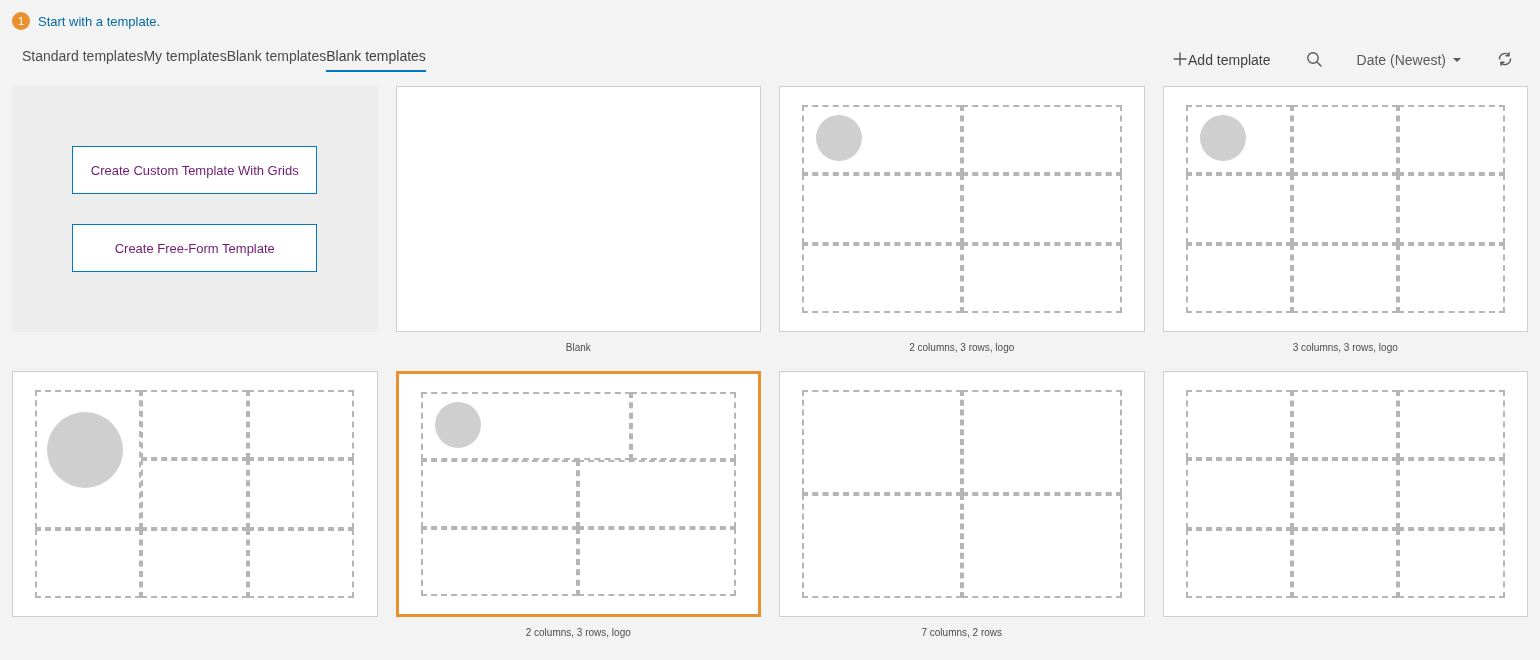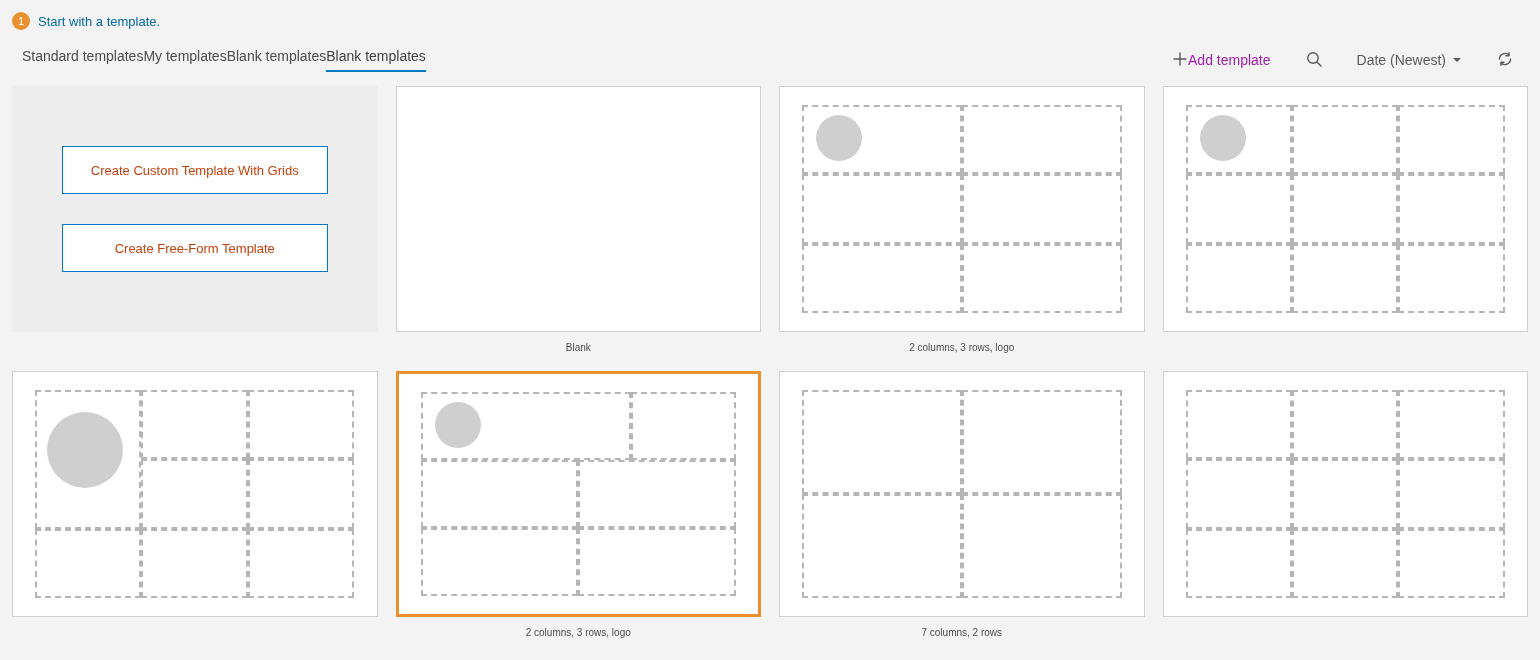--- a/index.html
+++ b/index.html
@@ -28,21 +28,21 @@
     padding: 10px 10px 10px 10px;
   }
   .tabs { display: flex; }
   .tab {
     font-size: 14px; color: #4c4c4c; cursor: pointer;
     padding-bottom: 6px; border-bottom: 2px solid transparent;
   }
   .tab.active { color: #404040; border-bottom-color: #0079c1; }
   .tab-spacer { flex: 1; }
   .tab-actions { display: flex; align-items: center; gap: 34px; padding-right: 4px; }
-  .add-template { display: flex; align-items: center; cursor: pointer; color: #a21caf; font-size: 14px; }
+  .add-template { display: flex; align-items: center; cursor: pointer; color: #404040; font-size: 14px; }
   .icon-btn { cursor: pointer; color: #595959; display: flex; align-items: center; }
   .sort-dd { display: flex; align-items: center; gap: 6px; cursor: pointer; color: #595959; font-size: 14px; }
 
   .grid {
     display: grid;
     grid-template-columns: repeat(4, 1fr);
     gap: 18px;
     padding: 4px 0 0 0;
   }
   .card-wrap { display: flex; flex-direction: column; }
@@ -62,24 +62,24 @@
 
   
   .custom-card {
     background: #ededed;
     border: none;
     flex-direction: column;
     align-items: center; justify-content: center;
     gap: 30px;
   }
   .outline-btn {
-    width: 266px; height: 48px;
+    width: 245px; height: 48px;
     background: #fff;
     border: 1px solid #0079c1;
-    color: #c2410c;
+    color: #701a75;
     font-size: 13px;
     display: flex; align-items: center; justify-content: center;
     cursor: pointer;
   }
 
   
   .blank-inner { width: 100%; height: 100%; }
 
   
   .thumb {
@@ -192,20 +192,21 @@
           <div class="cell" style="left:66.66%;top:0%;width:33.34%;height:33.33%;"></div>
           <div class="cell" style="left:0%;top:33.33%;width:33.33%;height:33.33%;"></div>
           <div class="cell" style="left:33.33%;top:33.33%;width:33.33%;height:33.33%;"></div>
           <div class="cell" style="left:66.66%;top:33.33%;width:33.34%;height:33.33%;"></div>
           <div class="cell" style="left:0%;top:66.66%;width:33.33%;height:33.34%;"></div>
           <div class="cell" style="left:33.33%;top:66.66%;width:33.33%;height:33.34%;"></div>
           <div class="cell" style="left:66.66%;top:66.66%;width:33.34%;height:33.34%;"></div>
           <div class="logo-circle" style="left:14px;top:10px;width:46px;height:46px;"></div>
         </div>
       </div>
+      <div class="card-label">3 columns, 3 rows, logo</div>
     </div>
 
     <div class="card-wrap">
       <div class="card">
         <div class="thumb">
           <div class="cell" style="left:0%;top:0%;width:33.33%;height:66.66%;"></div>
           <div class="cell" style="left:33.33%;top:0%;width:33.33%;height:33.33%;"></div>
           <div class="cell" style="left:66.66%;top:0%;width:33.34%;height:33.33%;"></div>
           <div class="cell" style="left:33.33%;top:33.33%;width:33.33%;height:33.33%;"></div>
           <div class="cell" style="left:66.66%;top:33.33%;width:33.34%;height:33.33%;"></div>

